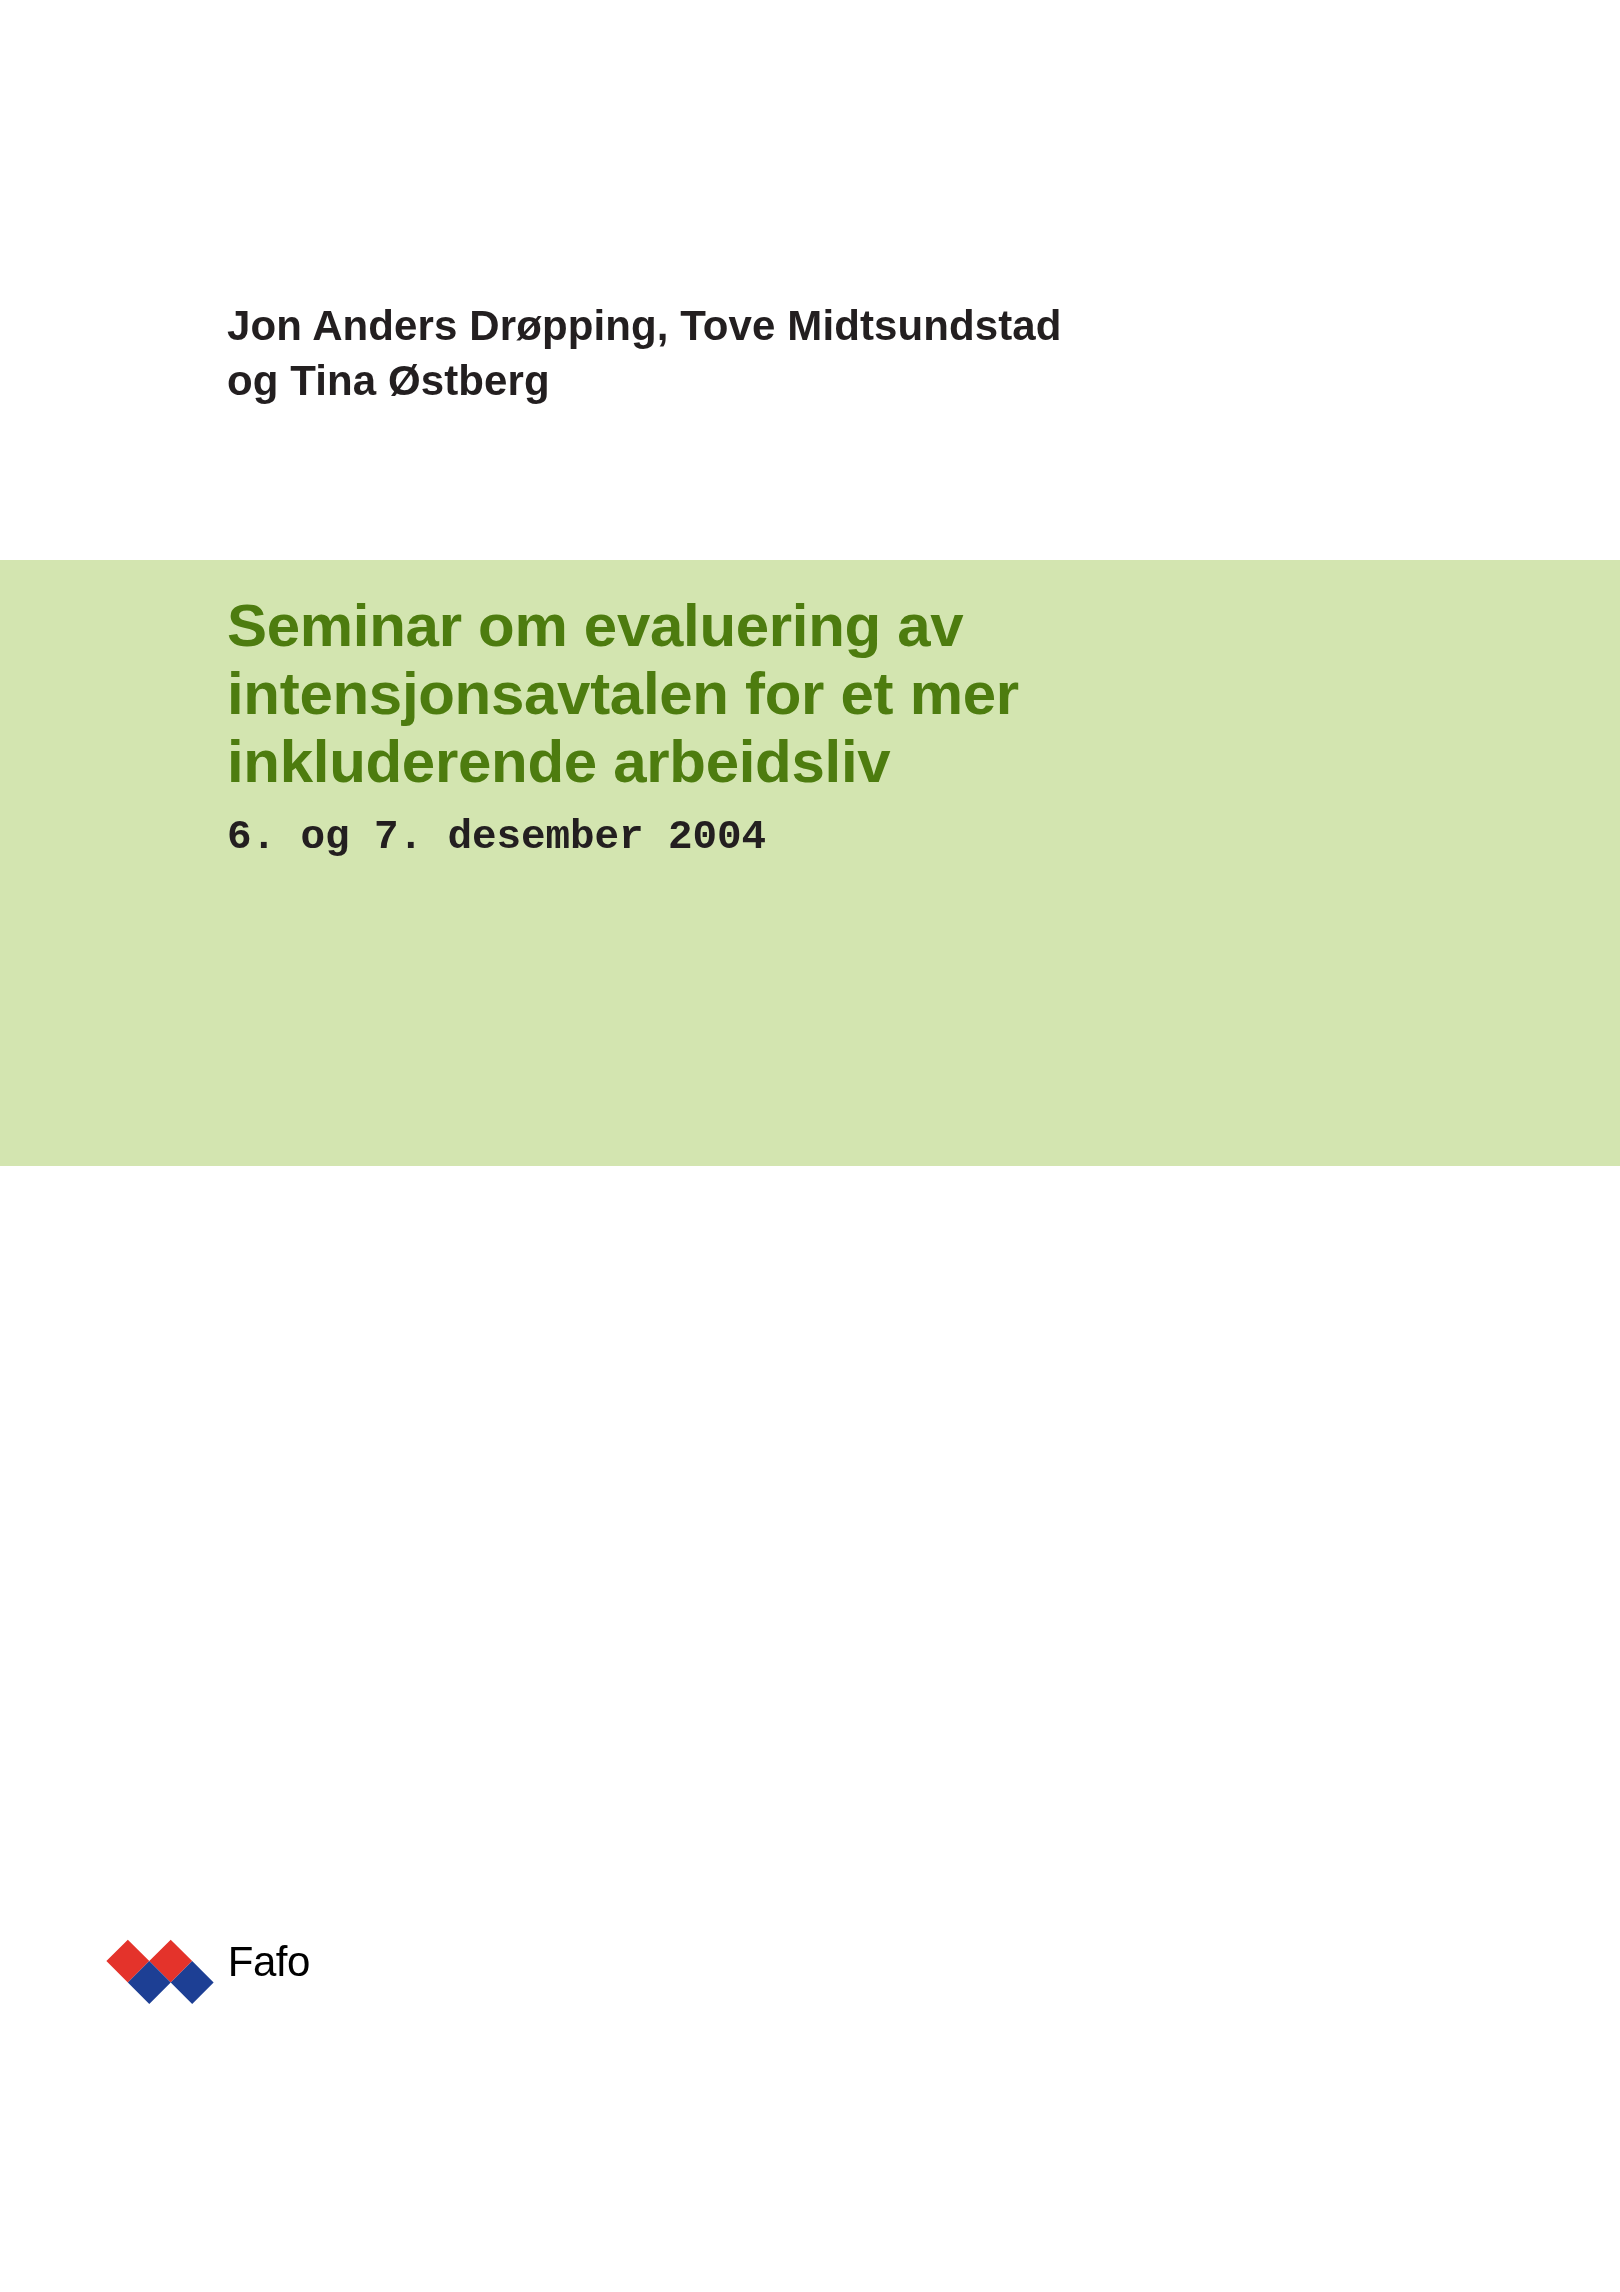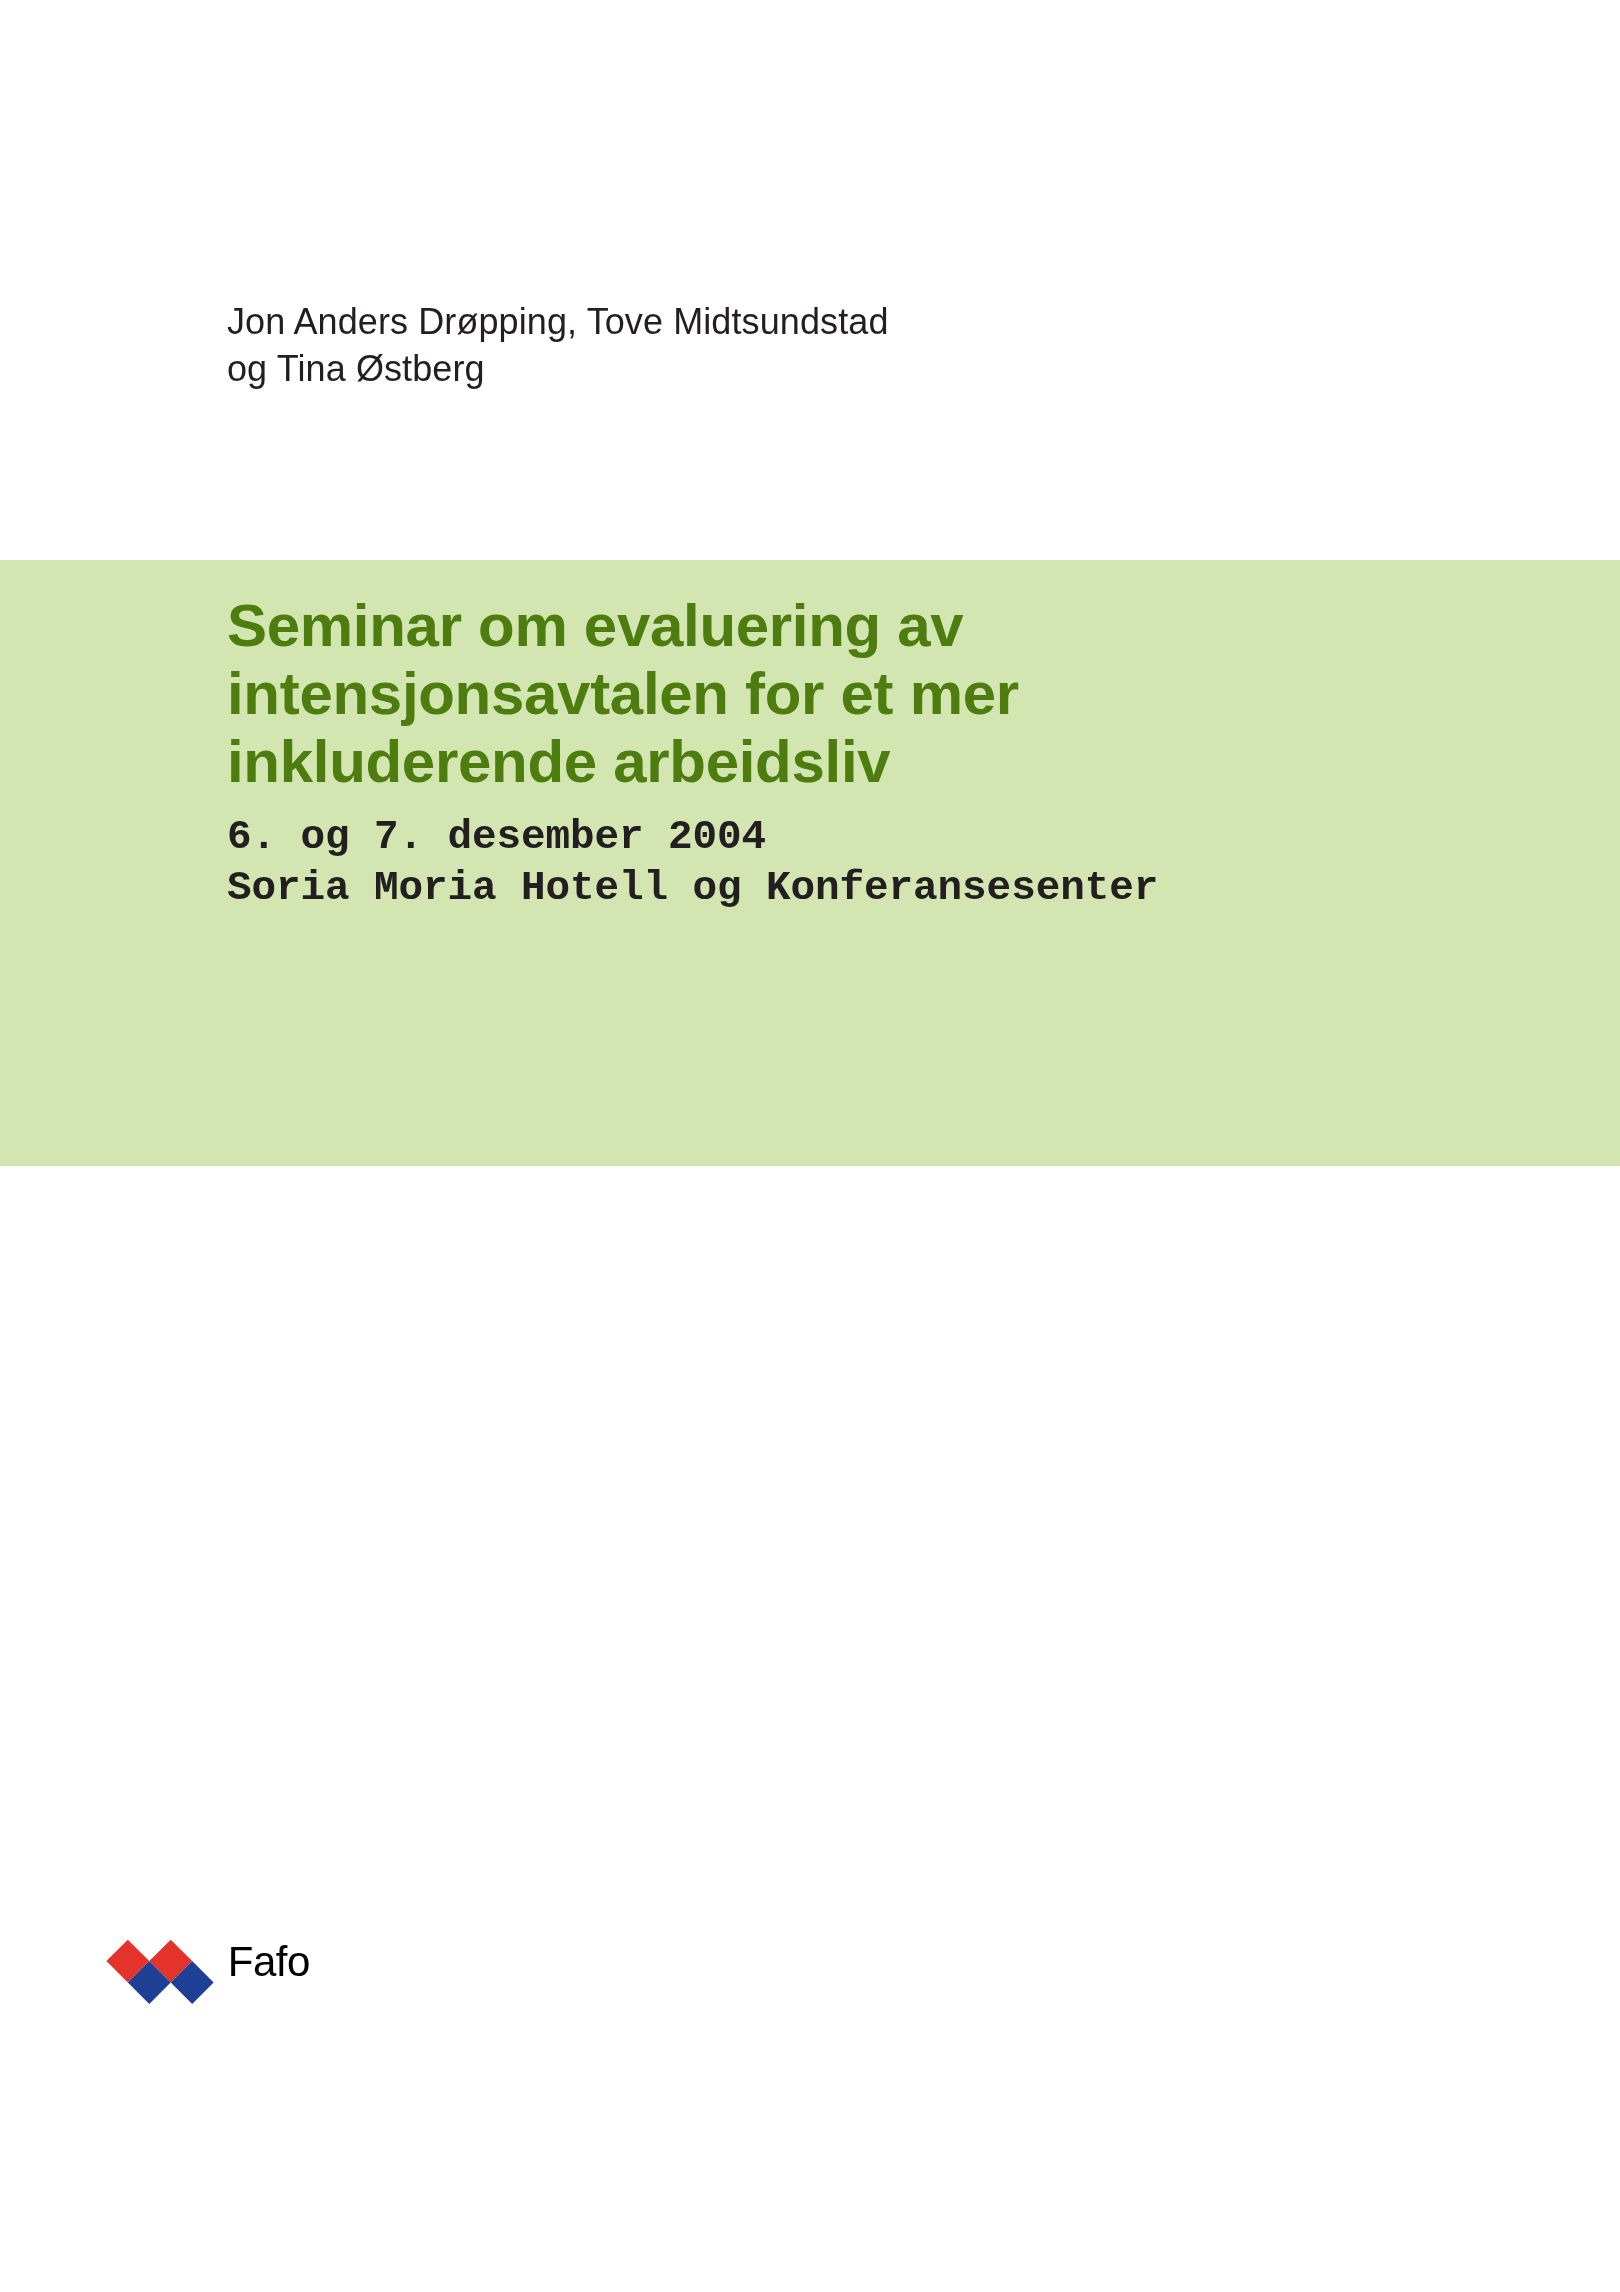--- a/index.html
+++ b/index.html
@@ -21,23 +21,23 @@
     inset: 0;
     background: #ffffff;
   }
 
   
   .authors {
     position: absolute;
     left: 227px;
     top: 299px;
     width: 1157px;
-    font-size: 36px;
+    font-size: 42px;
     line-height: 1.30;
-    font-weight: 400;
+    font-weight: 700;
     color: #231f20;
     letter-spacing: 0.1px;
   }
   .authors .line {
     display: block;
     white-space: pre;
   }
 
   
   .title-band {
@@ -113,21 +113,20 @@
   <div class="title-band"></div>
 
   <div class="title-block">
     <h1 class="main-title">
       <span class="line">Seminar om evaluering av</span>
       <span class="line">intensjonsavtalen for et mer</span>
       <span class="line">inkluderende arbeidsliv</span>
     </h1>
     <div class="subtitle">
       <span class="line">6. og 7. desember 2004</span>
-      <span class="line">Soria Moria Hotell og Konferansesenter</span>
     </div>
   </div>
 
   <div class="logo">
     <svg class="logo-mark" viewBox="0 0 118 80" aria-hidden="true">
       <polygon points="4,36 26,14 48,36 70,14 92,36 70,58 48,36 26,58" fill="#e4332b"></polygon>
       <polygon points="26,58 48,36 70,58 92,36 114,58 92,80 70,58 48,80" fill="#1d3f94"></polygon>
     </svg>
     <span class="logo-text">Fafo</span>
   </div>

